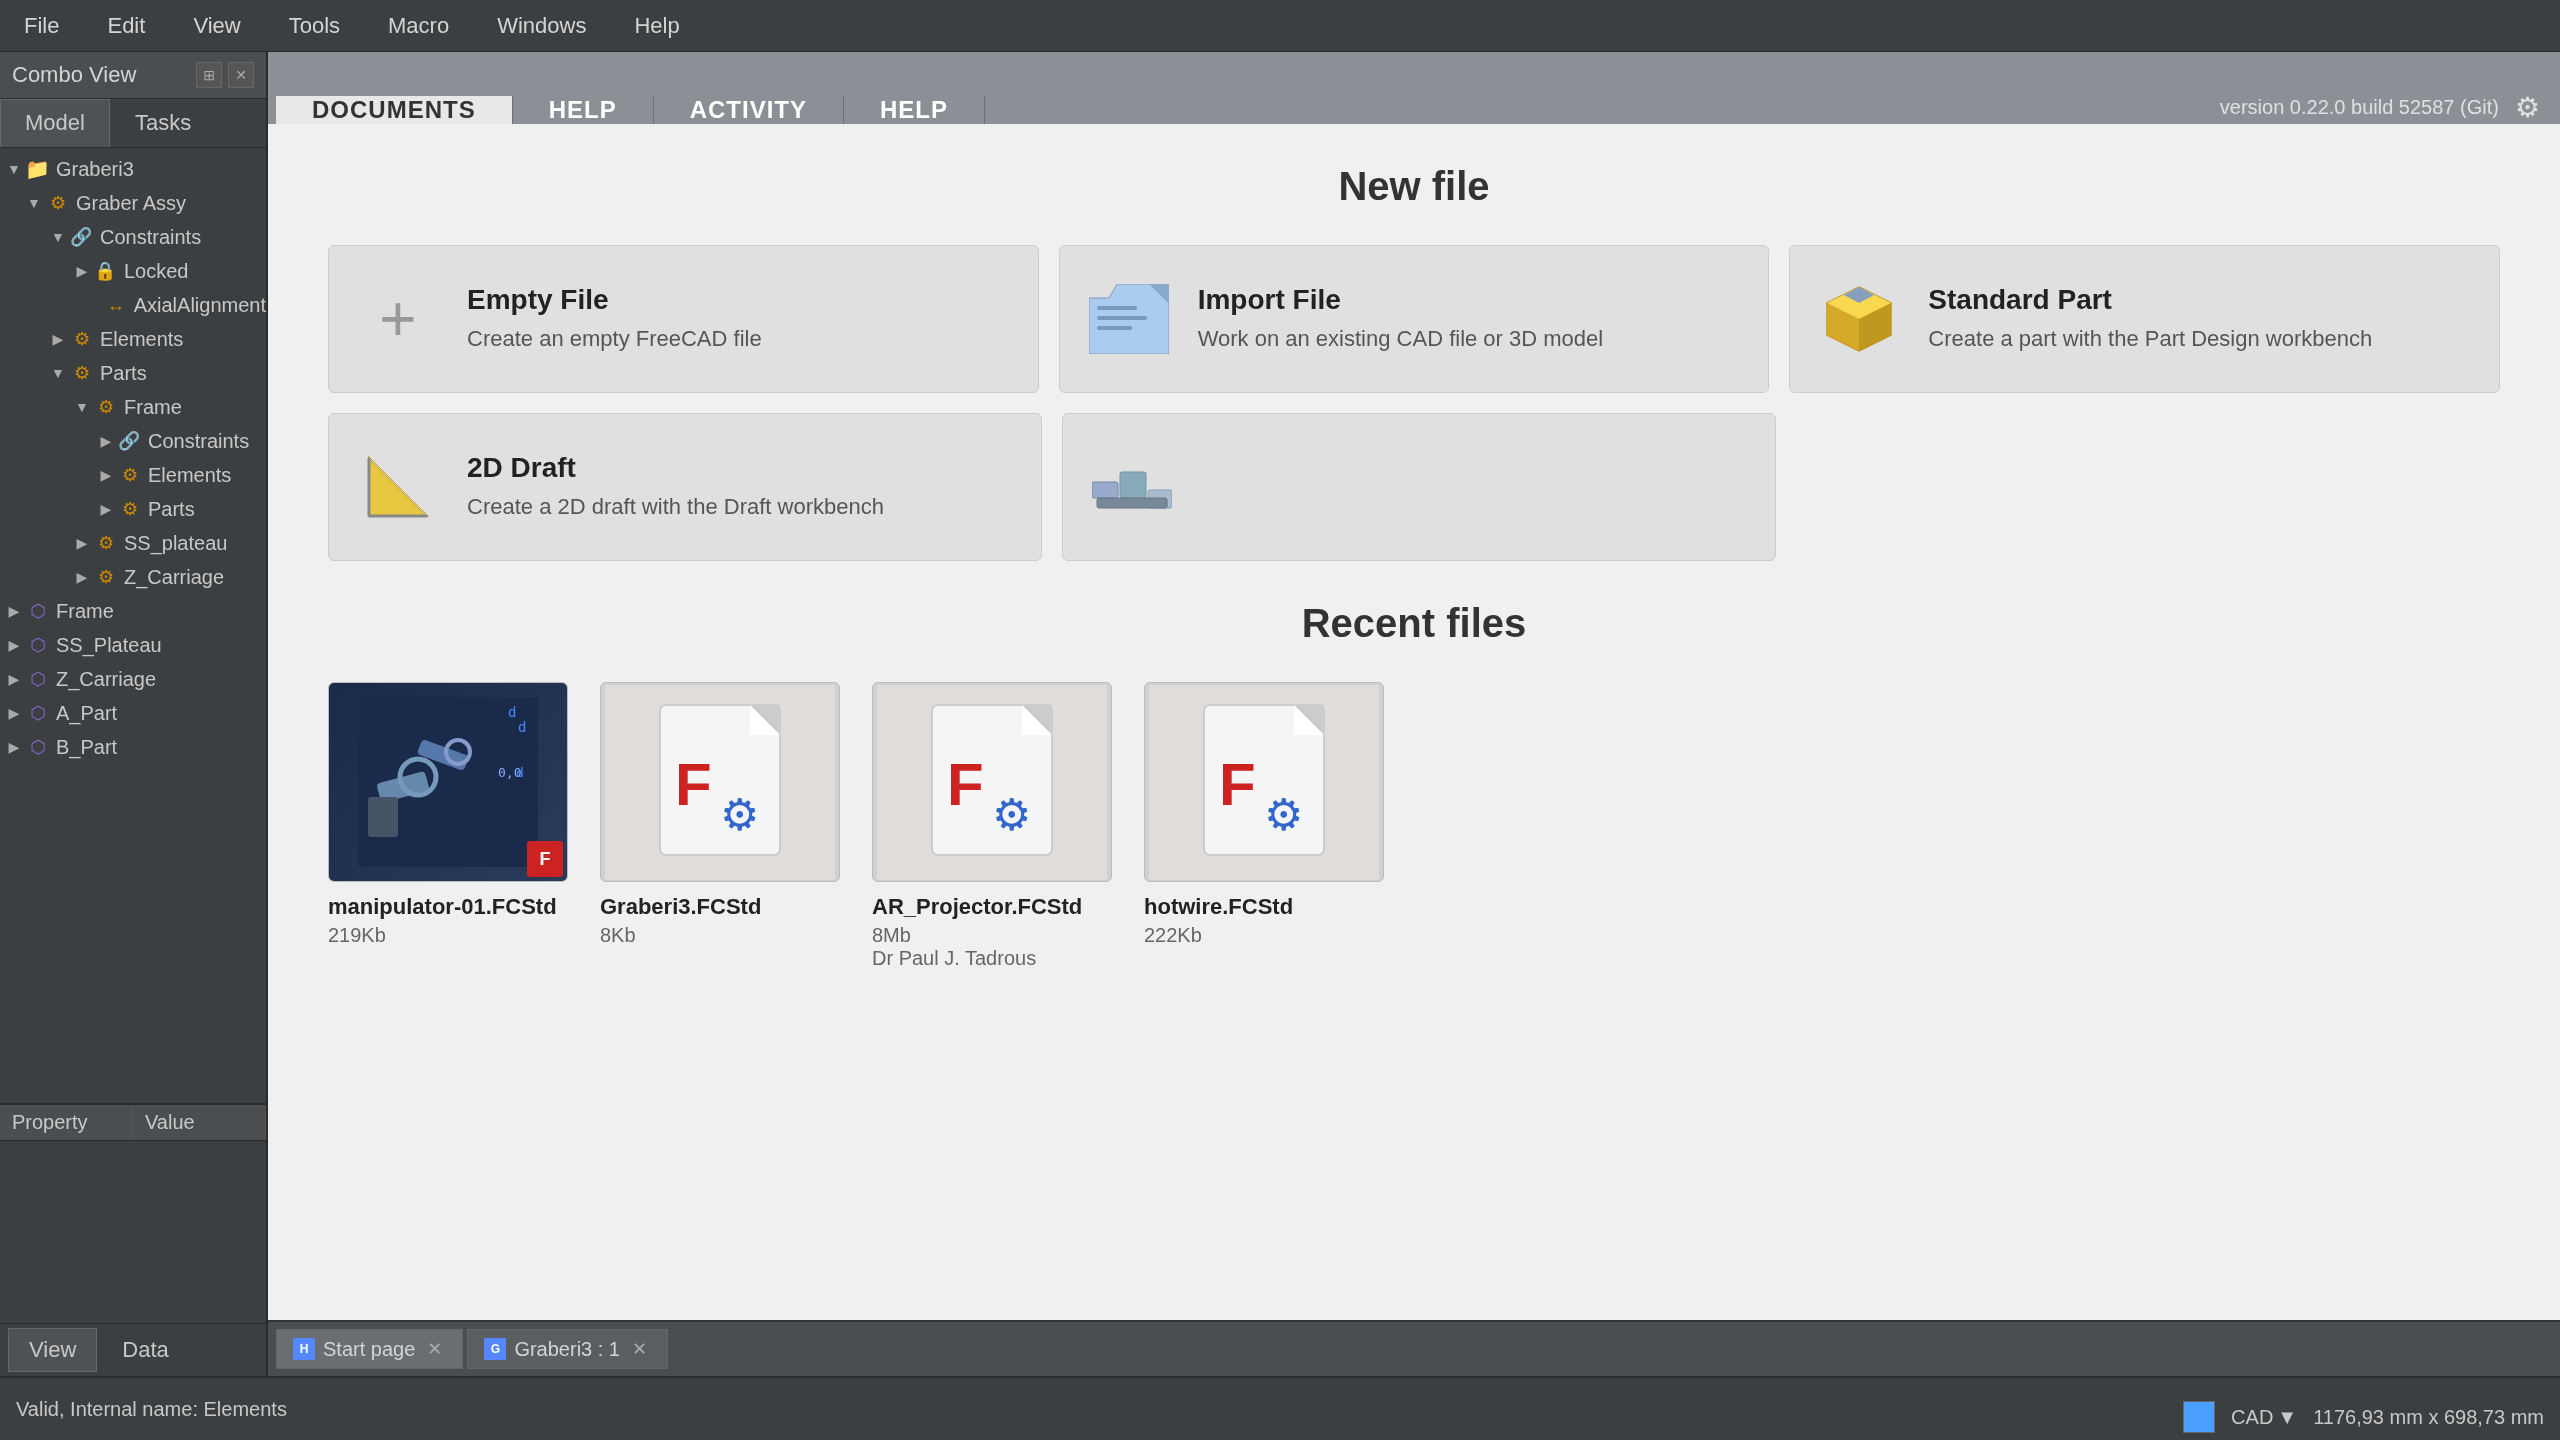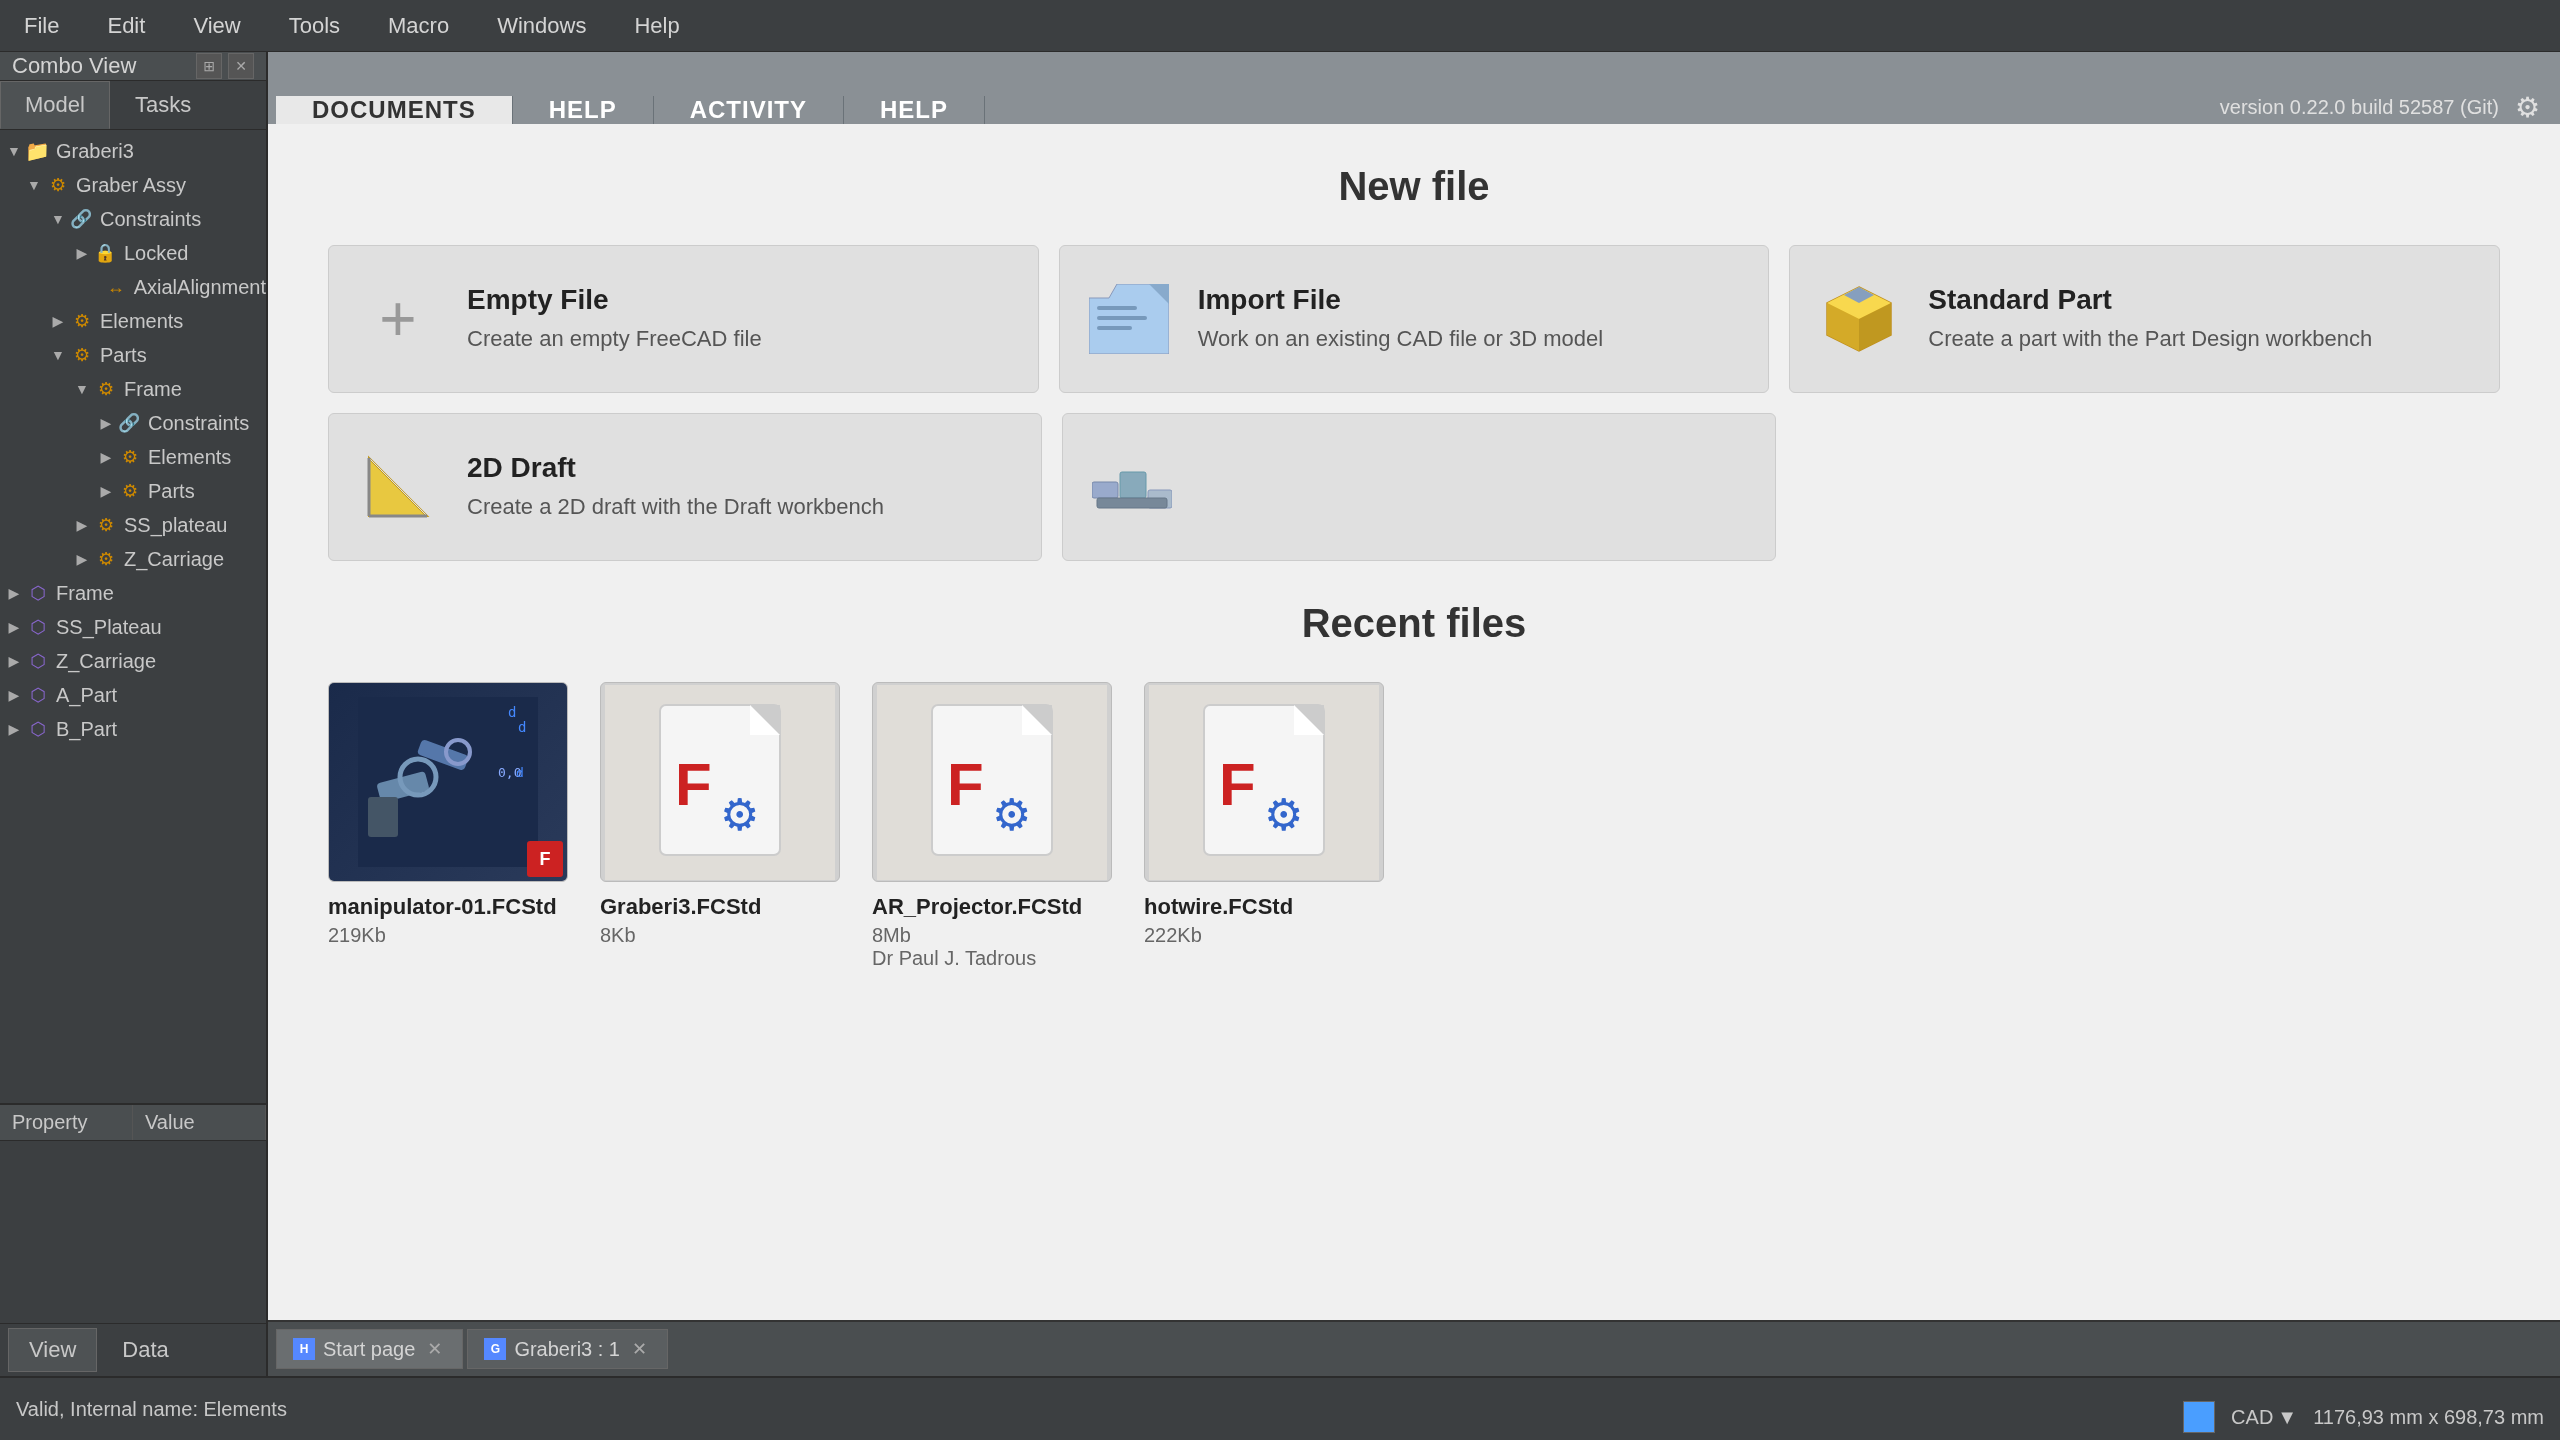--- a/index.html
+++ b/index.html
@@ -43,21 +43,21 @@
       width: 268px;
       background: #3c3f41;
       display: flex;
       flex-direction: column;
       border-right: 2px solid #2b2b2b;
     }
     .combo-view-title {
       background: #4a4e50;
       color: #d4d4d4;
       font-size: 22px;
-      padding: 1px 12px;
+      padding: 10px 12px;
       display: flex;
       align-items: center;
       justify-content: space-between;
       border-bottom: 1px solid #2b2b2b;
       text-align: center;
     }
     .combo-icons { display: flex; gap: 6px; }
     .combo-icon {
       width: 26px;
       height: 26px;

